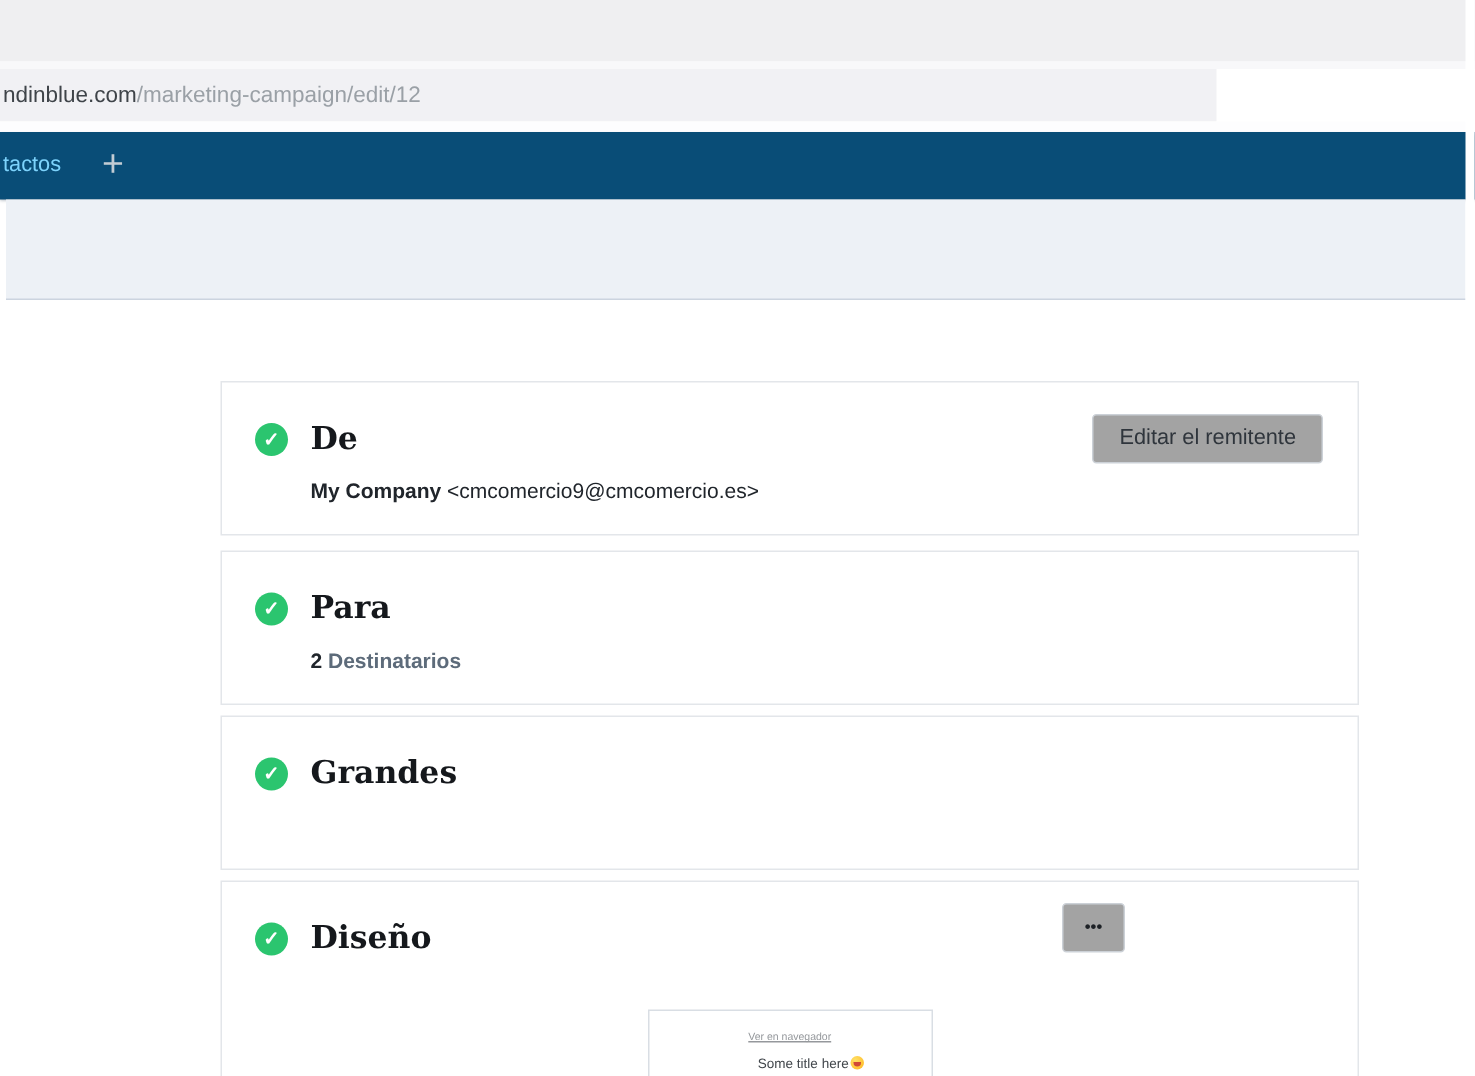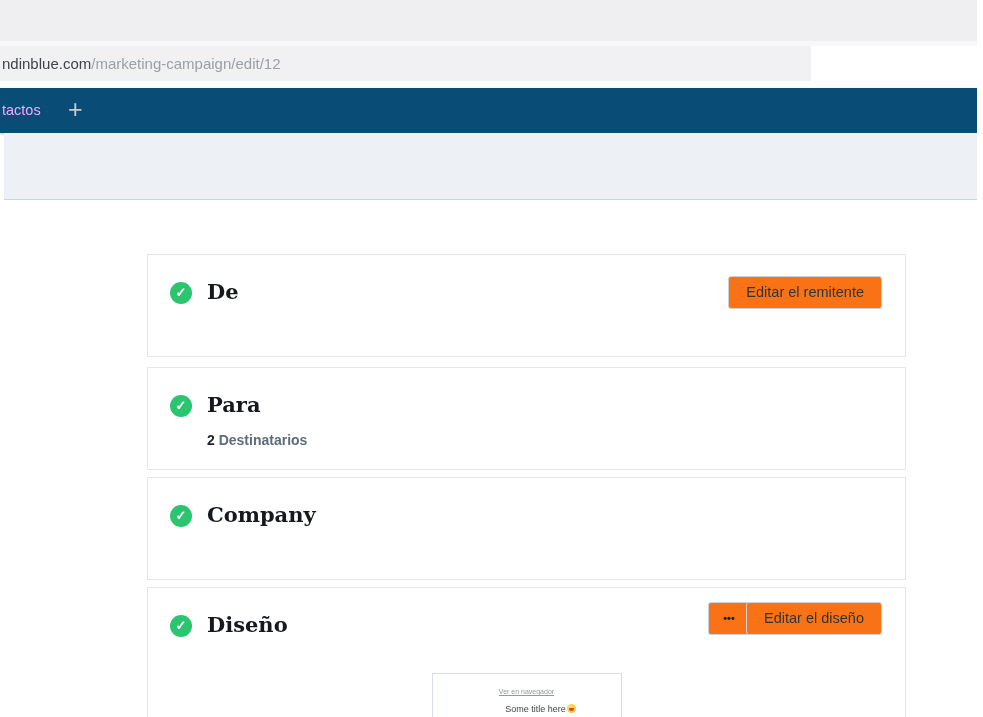--- a/index.html
+++ b/index.html
@@ -13,41 +13,41 @@
   .url-bar     { top:46px; left:0; width:811px; height:35px; background:#f1f1f4;
                  line-height:35px; font-size:15px; padding-left:2px; white-space:nowrap; }
   .url-host    { color:#3f4449; }
   .url-path    { color:#9aa0a6; }
   .white-gap   { top:81px; left:0; width:983px; height:7px; background:#fdfdfe; }
 
   
   .navbar      { top:88px; left:0; width:983px; height:45px; background:#094d77;
                  box-shadow:0 1px 2px rgba(40,60,80,.35); }
   .nav-item    { position:absolute; left:2px; top:0; height:61px; line-height:45px;
-                 color:#f0abfc; font-size:14.5px; }
+                 color:#7dd3fc; font-size:14.5px; }
   .nav-plus    { position:absolute; left:68px; top:0; height:45px; line-height:43px;
                  color:#c2ccd4; font-size:25px; font-weight:300; cursor:pointer; }
 
   
   .subheader   { top:133px; left:4px; width:973px; height:67px; background:#edf1f6;
                  border-bottom:1px solid #ccd4df; }
   .right-strip { top:0; right:0; width:6px; height:717px; background:#ffffff; }
 
   
   .card { position:absolute; left:147px; width:759px; background:#fff;
           border:1px solid #e3e6ea; }
   .card-check { position:absolute; left:22px; top:27px; width:22px; height:22px;
                 border-radius:50%; background:#2bc56f; color:#fff; font-size:13px;
                 font-weight:bold; text-align:center; line-height:22px; }
   .card-title { position:absolute; left:59px; top:25px; font-family:"DejaVu Serif", serif;
                 font-weight:700; font-size:21px; color:#15181c; line-height:1.1; }
   .card-body  { position:absolute; left:59px; top:64px; font-size:14px; color:#20252b; }
   .card-body b { font-weight:700; }
   .muted      { color:#5d6b7a;font-weight:bold; }
-  .btn { position:absolute; height:33px; background:#f97316; border:1px solid #ccd1d7;
+  .btn { position:absolute; height:33px; background:#a3a3a3; border:1px solid #ccd1d7;
          border-radius:3px; font-family:"Liberation Sans", sans-serif; font-size:14.5px;
          color:#2f353c; padding:0 17px; cursor:pointer; line-height:31px; text-align:center; }
   .btn-row { top:21px; right:23px; }
   .btn-design { top:14px; right:23px; }
   .btn-more { top:14px; right:155px; width:42px; padding:0; font-size:11px;
               font-weight:bold; letter-spacing:0px; color:#1d2126; }
 
   
   .preview { position:absolute; left:50%; transform:translateX(-50%); top:85px;
              width:190px; height:260px; background:#fff; border:1px solid #d9dee4; }
@@ -72,37 +72,37 @@
   <span class="nav-item">tactos</span>
   <span class="nav-plus">+</span>
 </div>
 
 <div class="abs subheader"></div>
 <div class="abs right-strip"></div>
 
 <div class="card" style="top:254px; height:103px;">
   <div class="card-check">✓</div>
   <div class="card-title">De</div>
+  <div class="card-body"><b>My Company</b><span> &lt;cmcomercio9@cmcomercio.es&gt;</span></div>
   <button class="btn btn-row">Editar el remitente</button>
 </div>
 
 <div class="card" style="top:367px; height:103px;">
   <div class="card-check">✓</div>
   <div class="card-title">Para</div>
   <div class="card-body"><b>2</b><span class="muted"> Destinatarios</span></div>
 </div>
 
 <div class="card" style="top:477px; height:103px;">
   <div class="card-check">✓</div>
-  <div class="card-title">Company</div>
+  <div class="card-title">Grandes</div>
 </div>
 
 <div class="card" style="top:587px; height:340px;">
   <div class="card-check">✓</div>
   <div class="card-title">Diseño</div>
   <button class="btn btn-more">•••</button>
-  <button class="btn btn-design">Editar el diseño</button>
 
   <div class="preview">
     <span class="preview-link">Ver en navegador</span>
     <div class="preview-title"><span>Some title here</span><span class="emoji-face" aria-label="😄"></span></div>
   </div>
 </div>
 
 </body></html>

